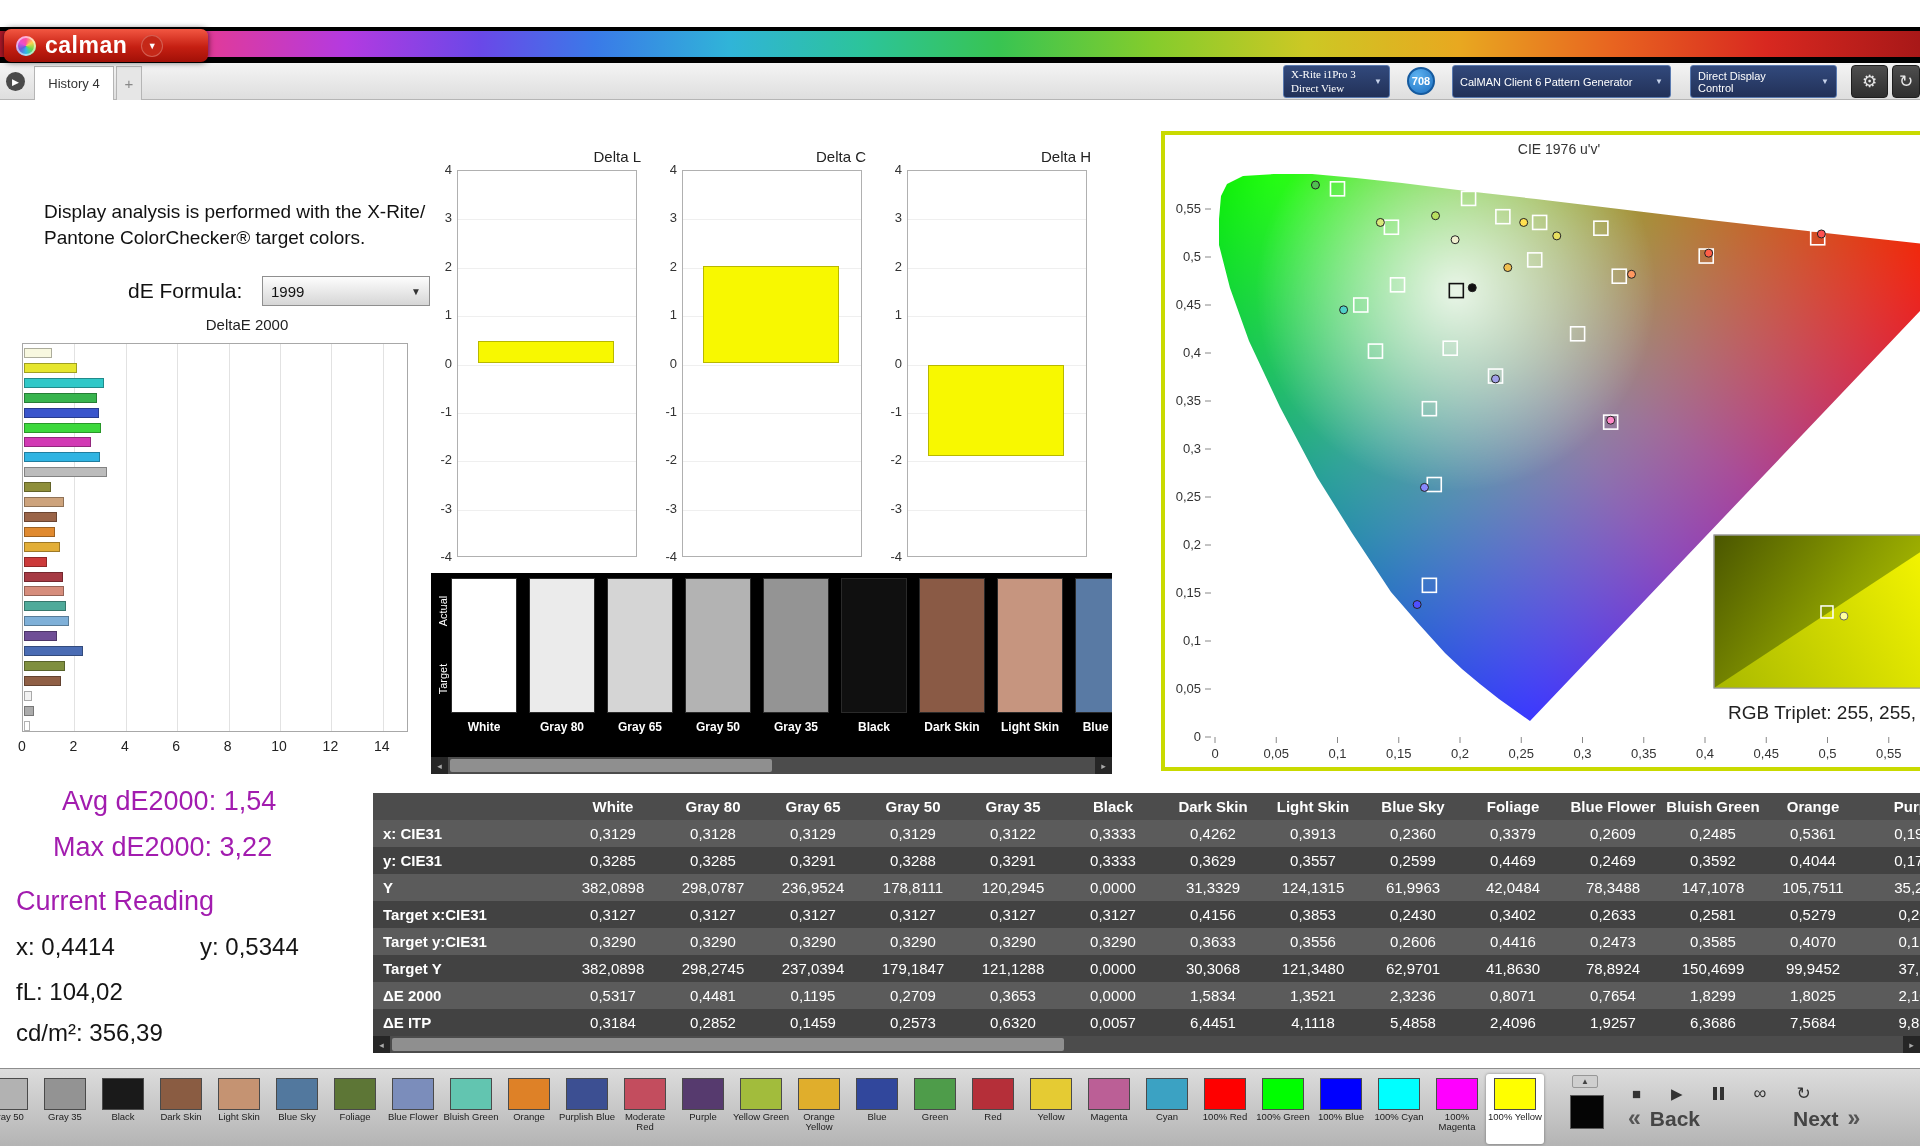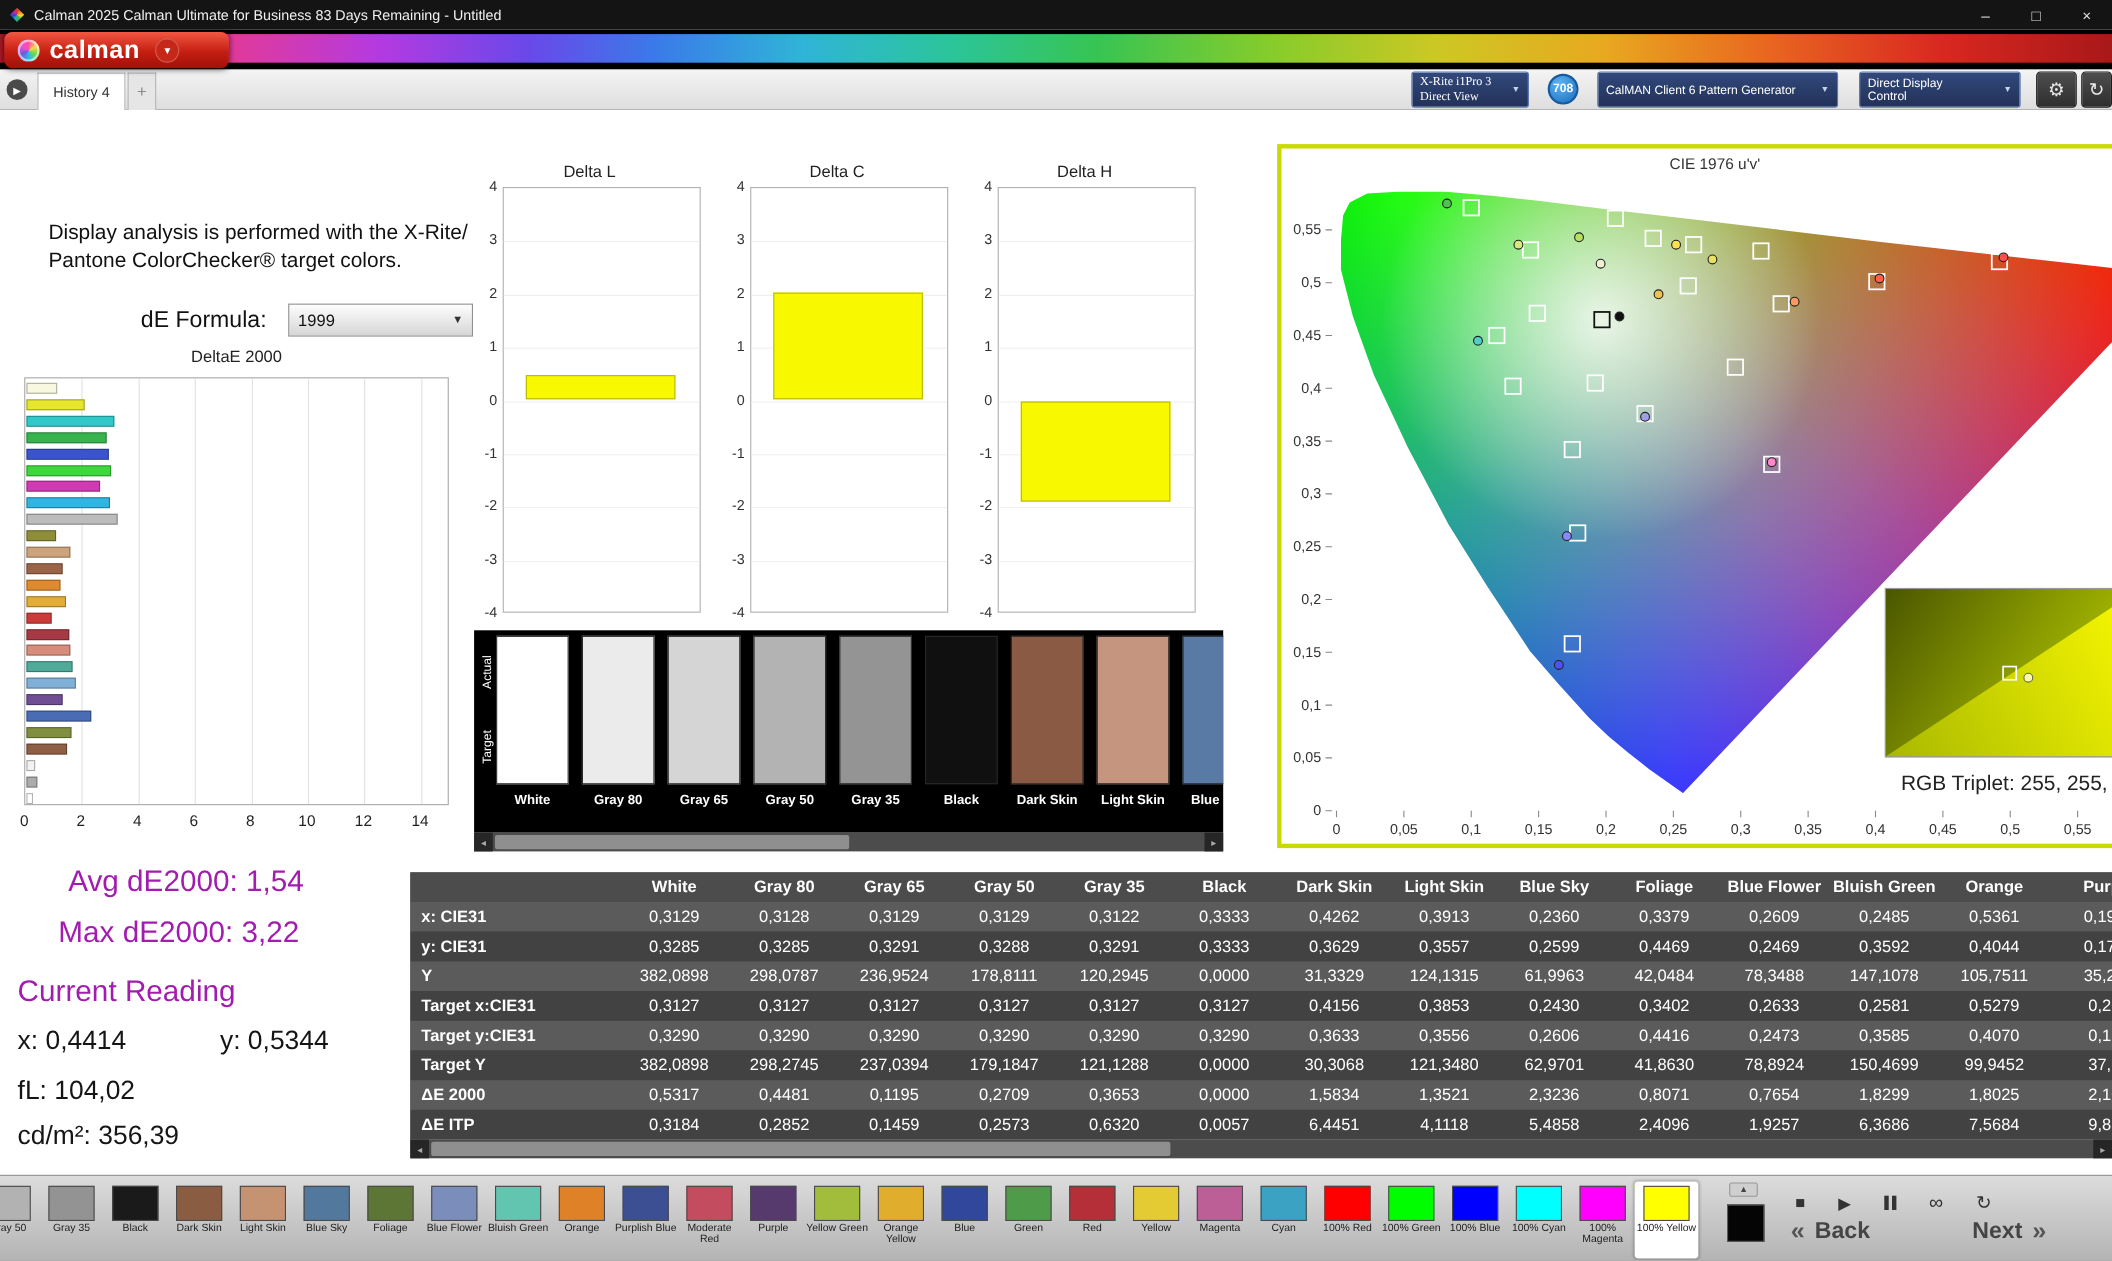--- a/index.html
+++ b/index.html
@@ -34,35 +34,35 @@
   .sqbtn{position:absolute;top:2px;height:33px;background:linear-gradient(#4e4e4e,#2e2e2e);border:1px solid #1e1e1e;border-radius:4px;color:#e8e8e8;display:flex;align-items:center;justify-content:center;font-size:17px;}
 
   
   .cc-title{position:absolute;left:14px;top:124px;font-size:42px;color:#3c3c3c;}
   .cc-desc{position:absolute;left:44px;top:199px;width:420px;font-size:19px;line-height:1.35;color:#111;}
   .formula-label{position:absolute;left:128px;top:279px;font-size:21px;color:#111;}
   .formula-dd{position:absolute;left:262px;top:276px;width:168px;height:30px;background:linear-gradient(#fdfdfd,#d6d6d6);border:1px solid #8f8f8f;display:flex;align-items:center;font-size:15px;color:#111;padding:0 8px;}
   .formula-dd .arrow{margin-left:auto;font-size:10px;color:#333;}
 
   
-  .dechart{position:absolute;left:22px;top:316px;width:400px;height:448px;}
+  .dechart{position:absolute;left:22px;top:316px;width:400px;height:448px;padding-left:32px;}
   .de-title{position:absolute;top:0;width:386px;text-align:center;font-size:15px;color:#222;}
   .de-plot{position:absolute;top:27px;left:0;width:386px;height:389px;border:1px solid #a8a8a8;background:#fff;overflow:hidden;}
   .vgrid{position:absolute;top:0;height:100%;width:1px;background:#e2e2e2;}
   .hbar{position:absolute;left:1px;height:10px;border:1px solid rgba(0,0,0,.3);}
   .de-xaxis{position:absolute;top:422px;left:0;width:386px;height:20px;font-size:14px;color:#222;}
   .dex-lab{position:absolute;width:22px;text-align:center;}
 
   
   .stat{position:absolute;font-size:27px;color:#a21caf;}
   .stat-sm{position:absolute;font-size:24px;color:#151515;}
 
   
   .delta-chart{position:absolute;top:148px;width:210px;height:420px;}
-  .delta-title{position:absolute;top:0;left:0;width:100%;text-align:center;font-size:15px;color:#222;}
+  .delta-title{position:absolute;top:0;left:0;width:100%;text-align:right;font-size:15px;color:#222;}
   .delta-yaxis{position:absolute;left:0;top:22px;width:24px;height:387px;}
   .dy-lab{position:absolute;right:3px;font-size:13px;color:#333;width:21px;text-align:right;}
   .delta-plot{position:absolute;left:26px;top:22px;width:180px;height:387px;border:1px solid #b0b0b0;background:#fff;}
   .hgrid{position:absolute;left:0;width:100%;height:1px;background:#efefef;}
   .vbar{position:absolute;left:20px;width:136px;border:1px solid #b8b800;}
 
   
   .strip{position:absolute;left:431px;top:573px;width:681px;height:184px;background:#000;overflow:hidden;}
   .rot{position:absolute;left:-20px;width:64px;text-align:center;color:#fff;font-size:11px;transform:rotate(-90deg);}
   .strip-row{position:absolute;left:20px;top:5px;display:flex;gap:12px;}
@@ -101,29 +101,20 @@
   .media{position:absolute;left:1632px;top:14px;display:flex;gap:30px;color:#333;font-size:15px;align-items:center;}
   .pause-glyph{display:inline-block;width:11px;height:13px;border-left:4px solid #333;border-right:4px solid #333;}
   .navbtn{position:absolute;top:36px;display:flex;gap:9px;align-items:center;font-size:21px;font-weight:bold;color:#454545;}
   .chev{font-size:23px;color:#555;}
 </style>
 </head>
 <body>
 
 <div class="screen">
 
-  <div class="titlebar">
-    <span class="app-icon"></span>
-    <span class="tb-title">Calman 2025 Calman Ultimate for Business 83 Days Remaining  - Untitled</span>
-    <div class="win-controls">
-      <span class="win-btn">–</span>
-      <span class="win-btn">□</span>
-      <span class="win-btn">×</span>
-    </div>
-  </div>
 
   <div class="brandbar">
     <div class="rainbow"></div>
     <div class="logo">
       <span class="logo-flower"></span>
       <span class="logo-text">calman</span>
       <span class="logo-dd">▼</span>
     </div>
   </div>
 

